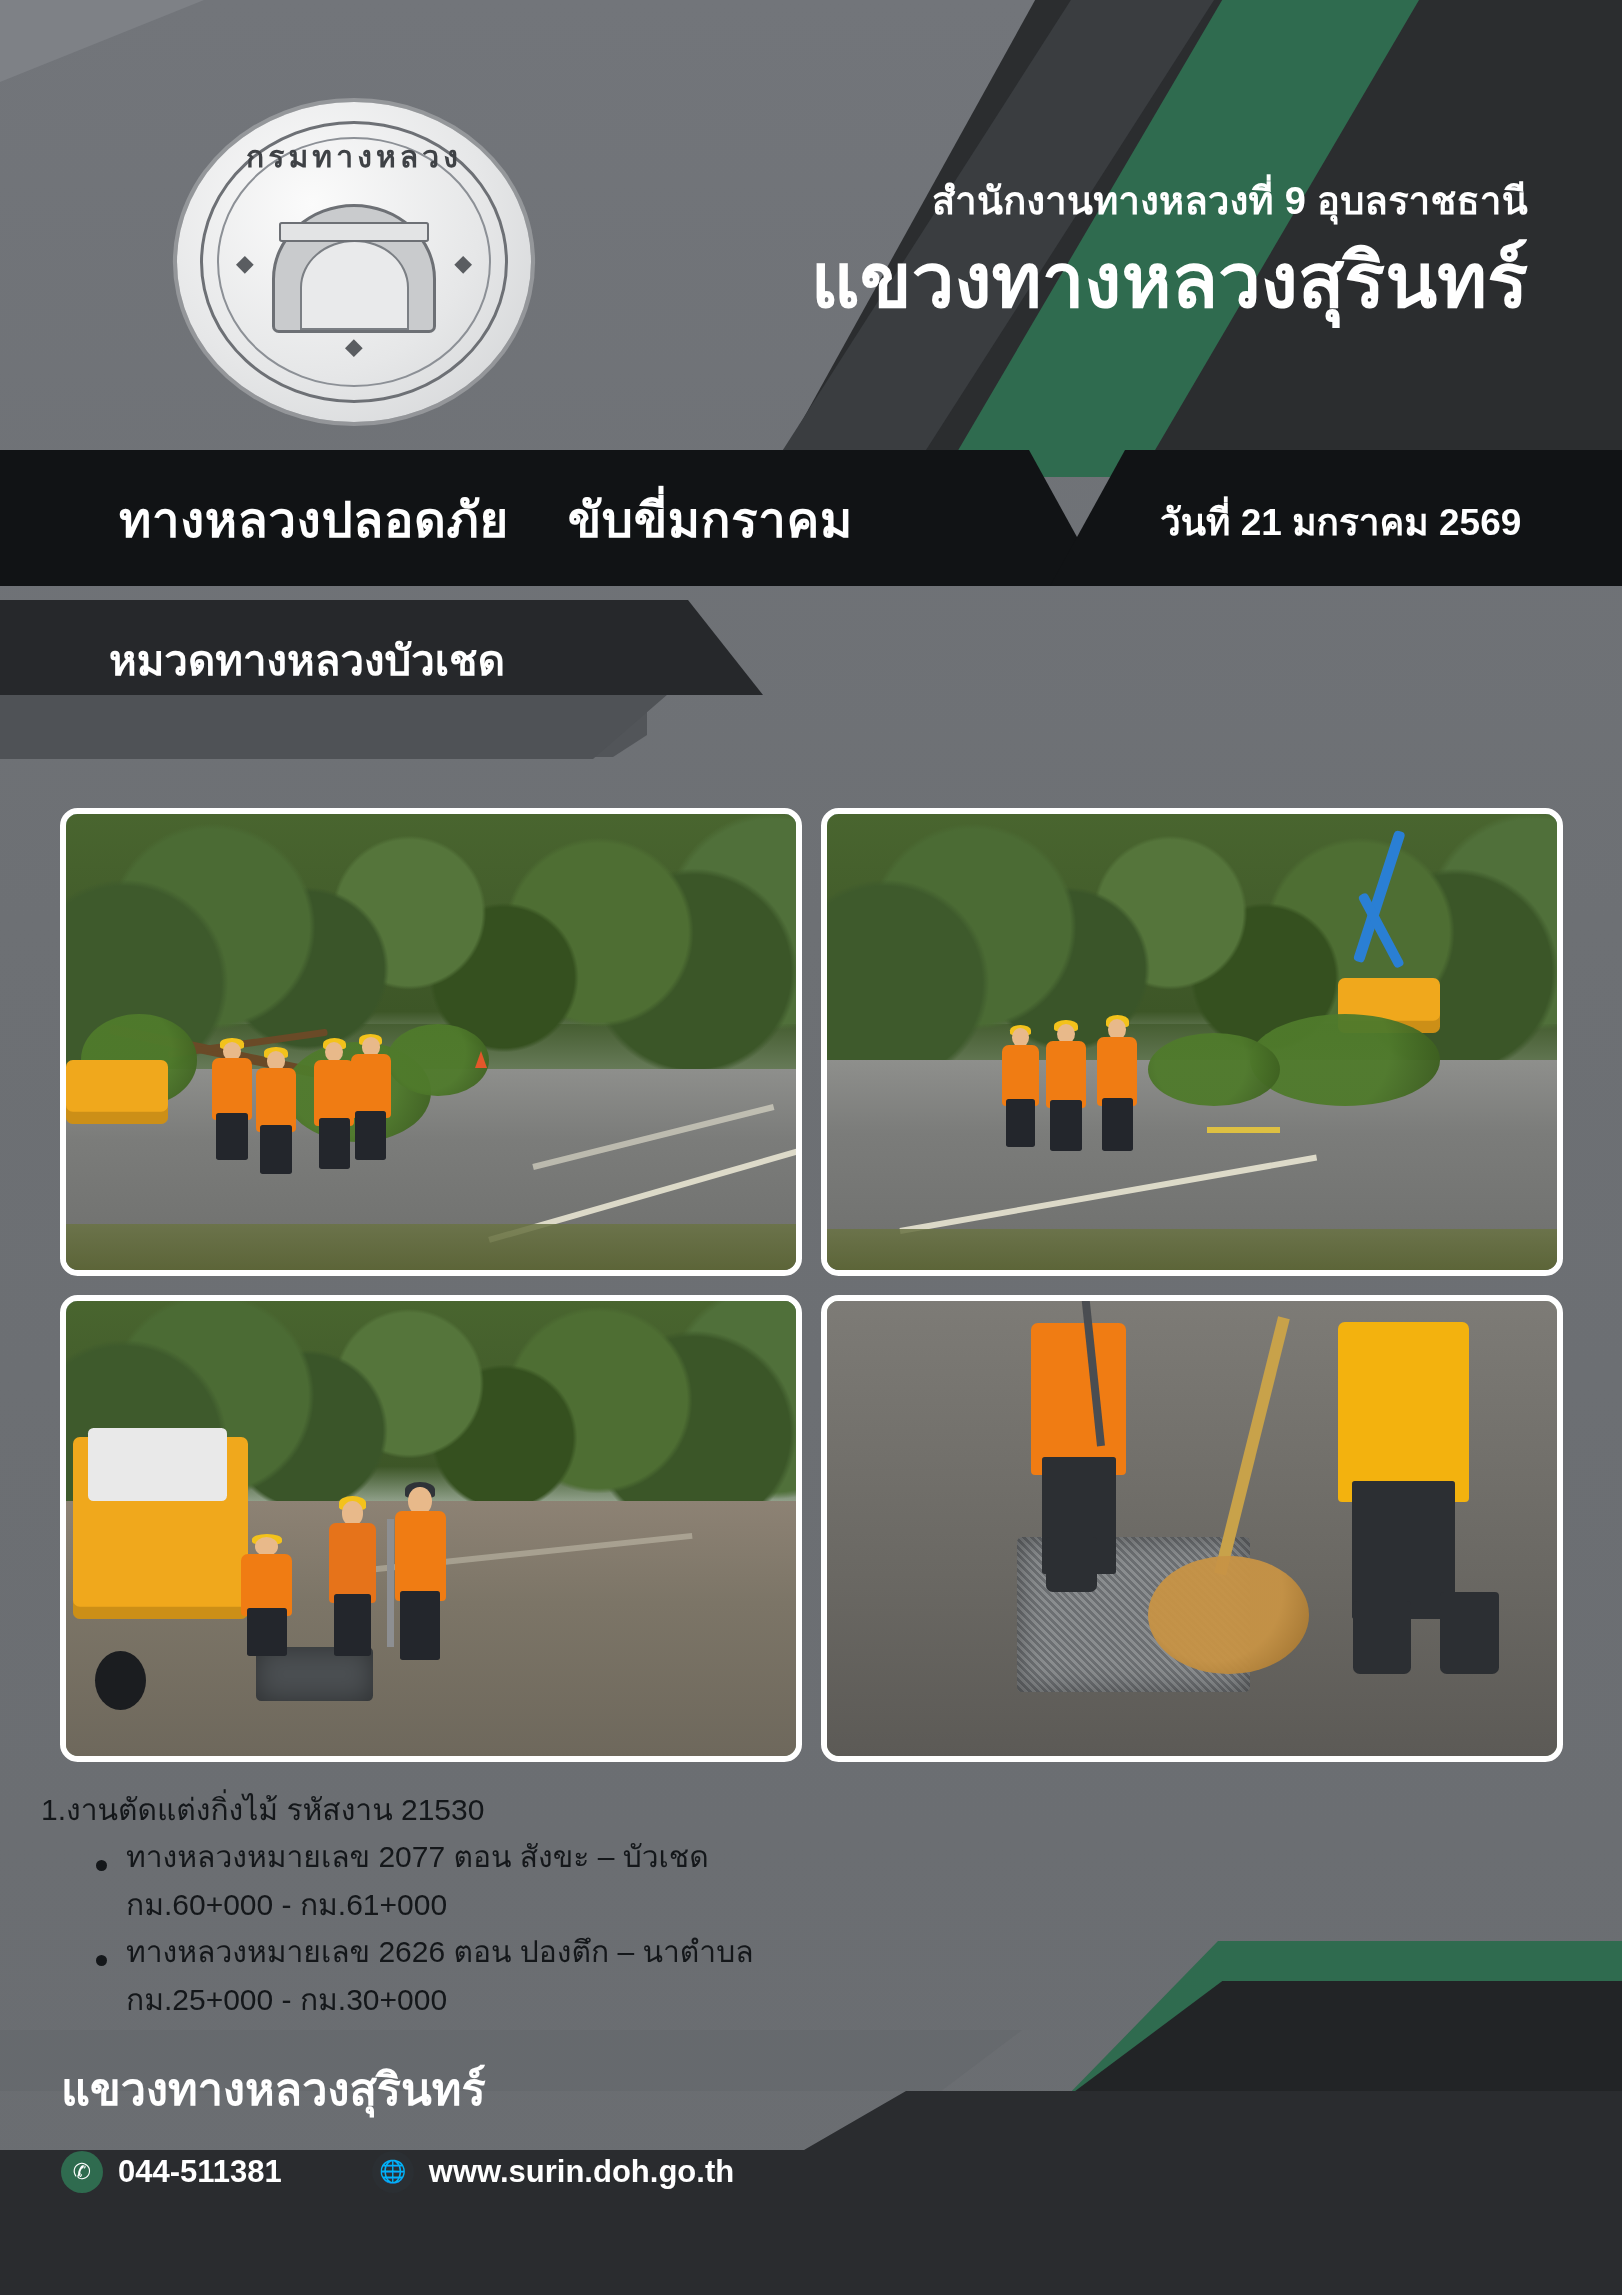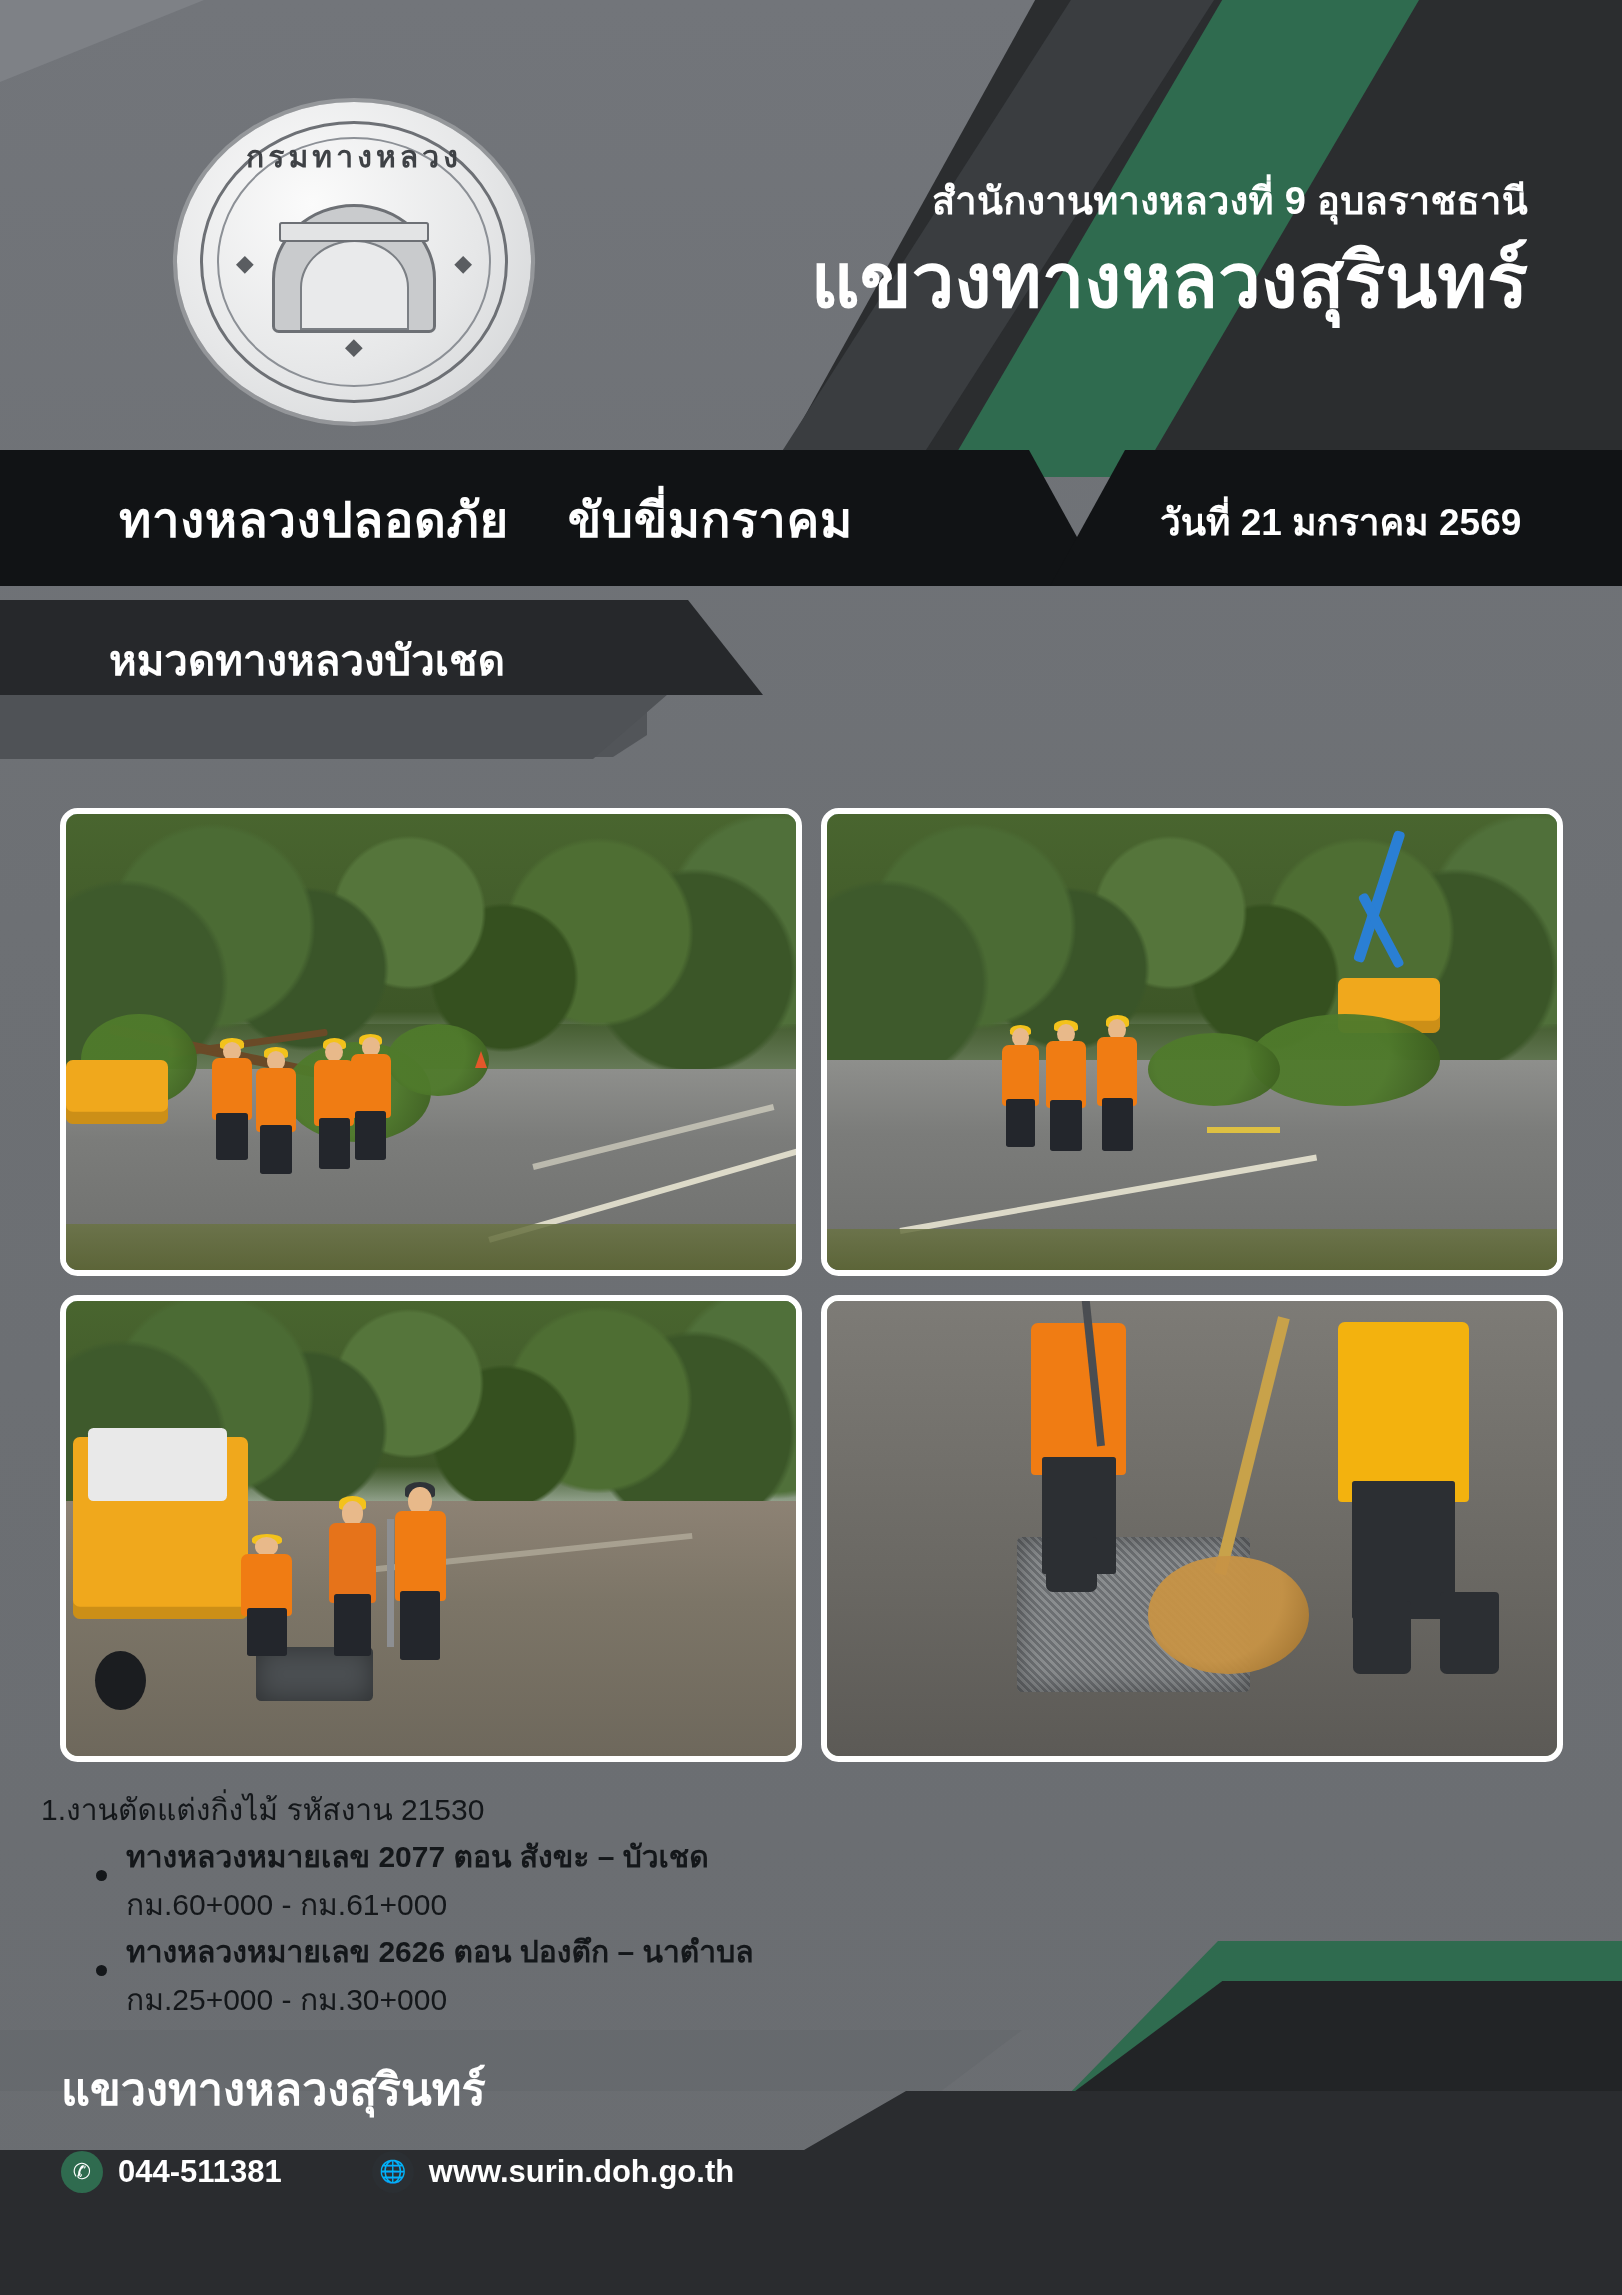--- a/index.html
+++ b/index.html
@@ -242,21 +242,21 @@
     border-left: 6.8px solid transparent; border-right: 6.8px solid transparent;
     border-bottom: 17.7px solid #e2572a;
   }
 
   
   .worklist {
     position: absolute; top: 1786px; left: 41px; width: 1363px; z-index: 6;
     color: #15181b;
   }
   .wl-line { font-size: 30px; line-height: 1.58; color: #14171a; }
-  .wl-bullet { display: flex; align-items: flex-end; margin-left: 55px; font-weight: bold; }
+  .wl-bullet { display: flex; align-items: center; margin-left: 55px; }
   .wl-dot { width: 11px; height: 11px; border-radius: 50%; background: #14171a;
             margin: 17.7px 19px 0 0; flex: 0 0 auto; }
   .wl-sub { margin-left: 85px; }
 
   
   .ftr-title {
     position: absolute; left: 61px; bottom: 170px; z-index: 8;
     font-size: 45px; font-weight: bold; color: #ffffff;
   }
   .ftr-row {

